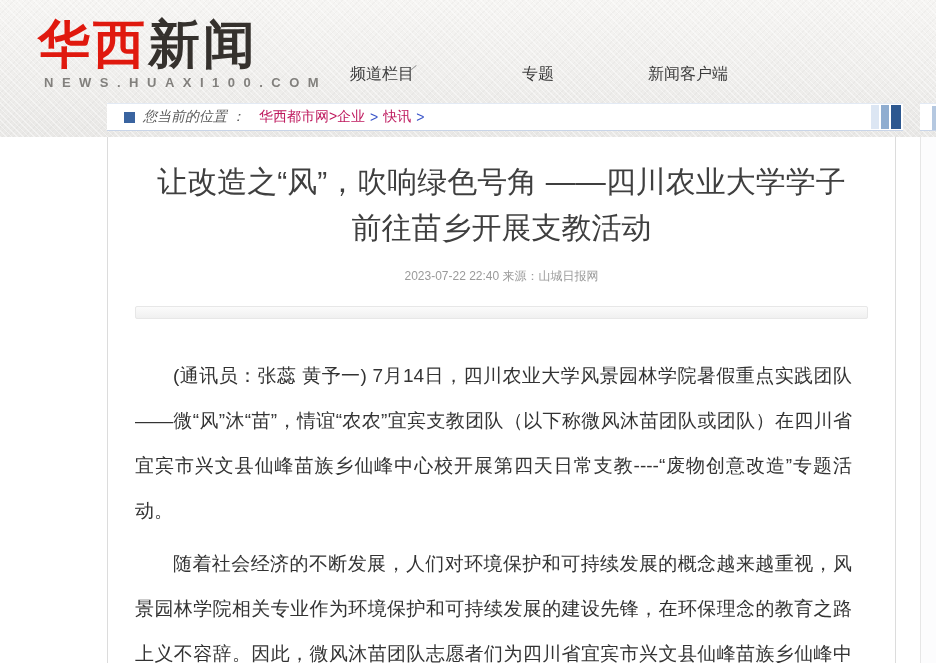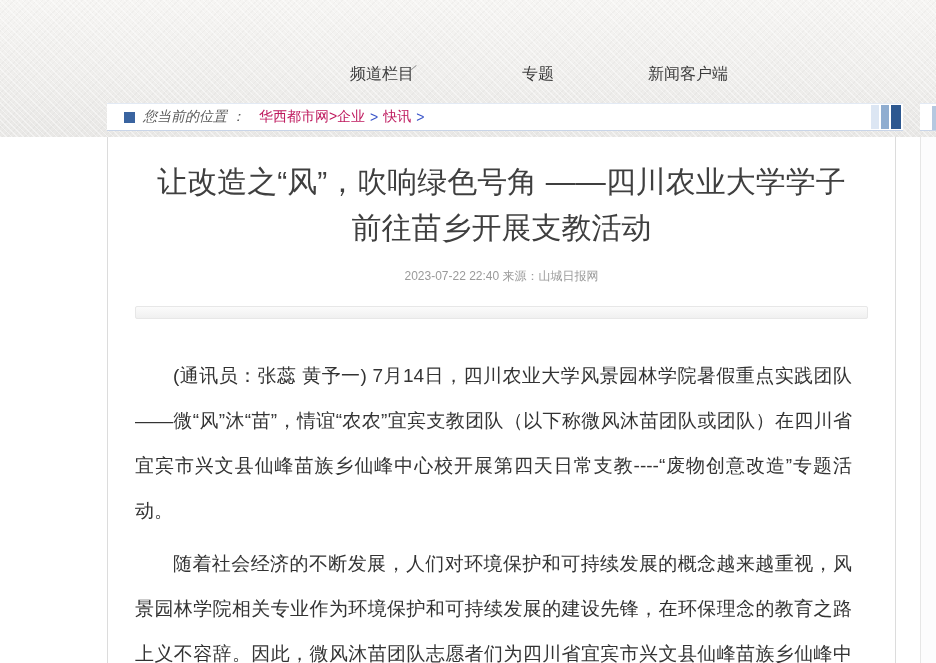--- a/index.html
+++ b/index.html
@@ -178,20 +178,26 @@
     text-align: justify;
   }
   .article-body p { text-indent: 2em; margin: 0 16px 8px 0; }
 </style>
 </head>
 <body>
 
 <div id="screen">
 
   <div class="site-header">
+    <div class="logo">
+      <div class="logo-main">
+        <span class="logo-red">华西</span><span class="logo-dark">新闻</span>
+      </div>
+      <div class="logo-tagline">NEWS.HUAXI100.COM</div>
+    </div>
 
     <div class="nav-item n0">
       <span>频道栏目</span><span class="nav-caret"></span>
     </div>
     <div class="nav-item n1">
       <span>专题</span>
     </div>
     <div class="nav-item n2">
       <span>新闻客户端</span>
     </div>

